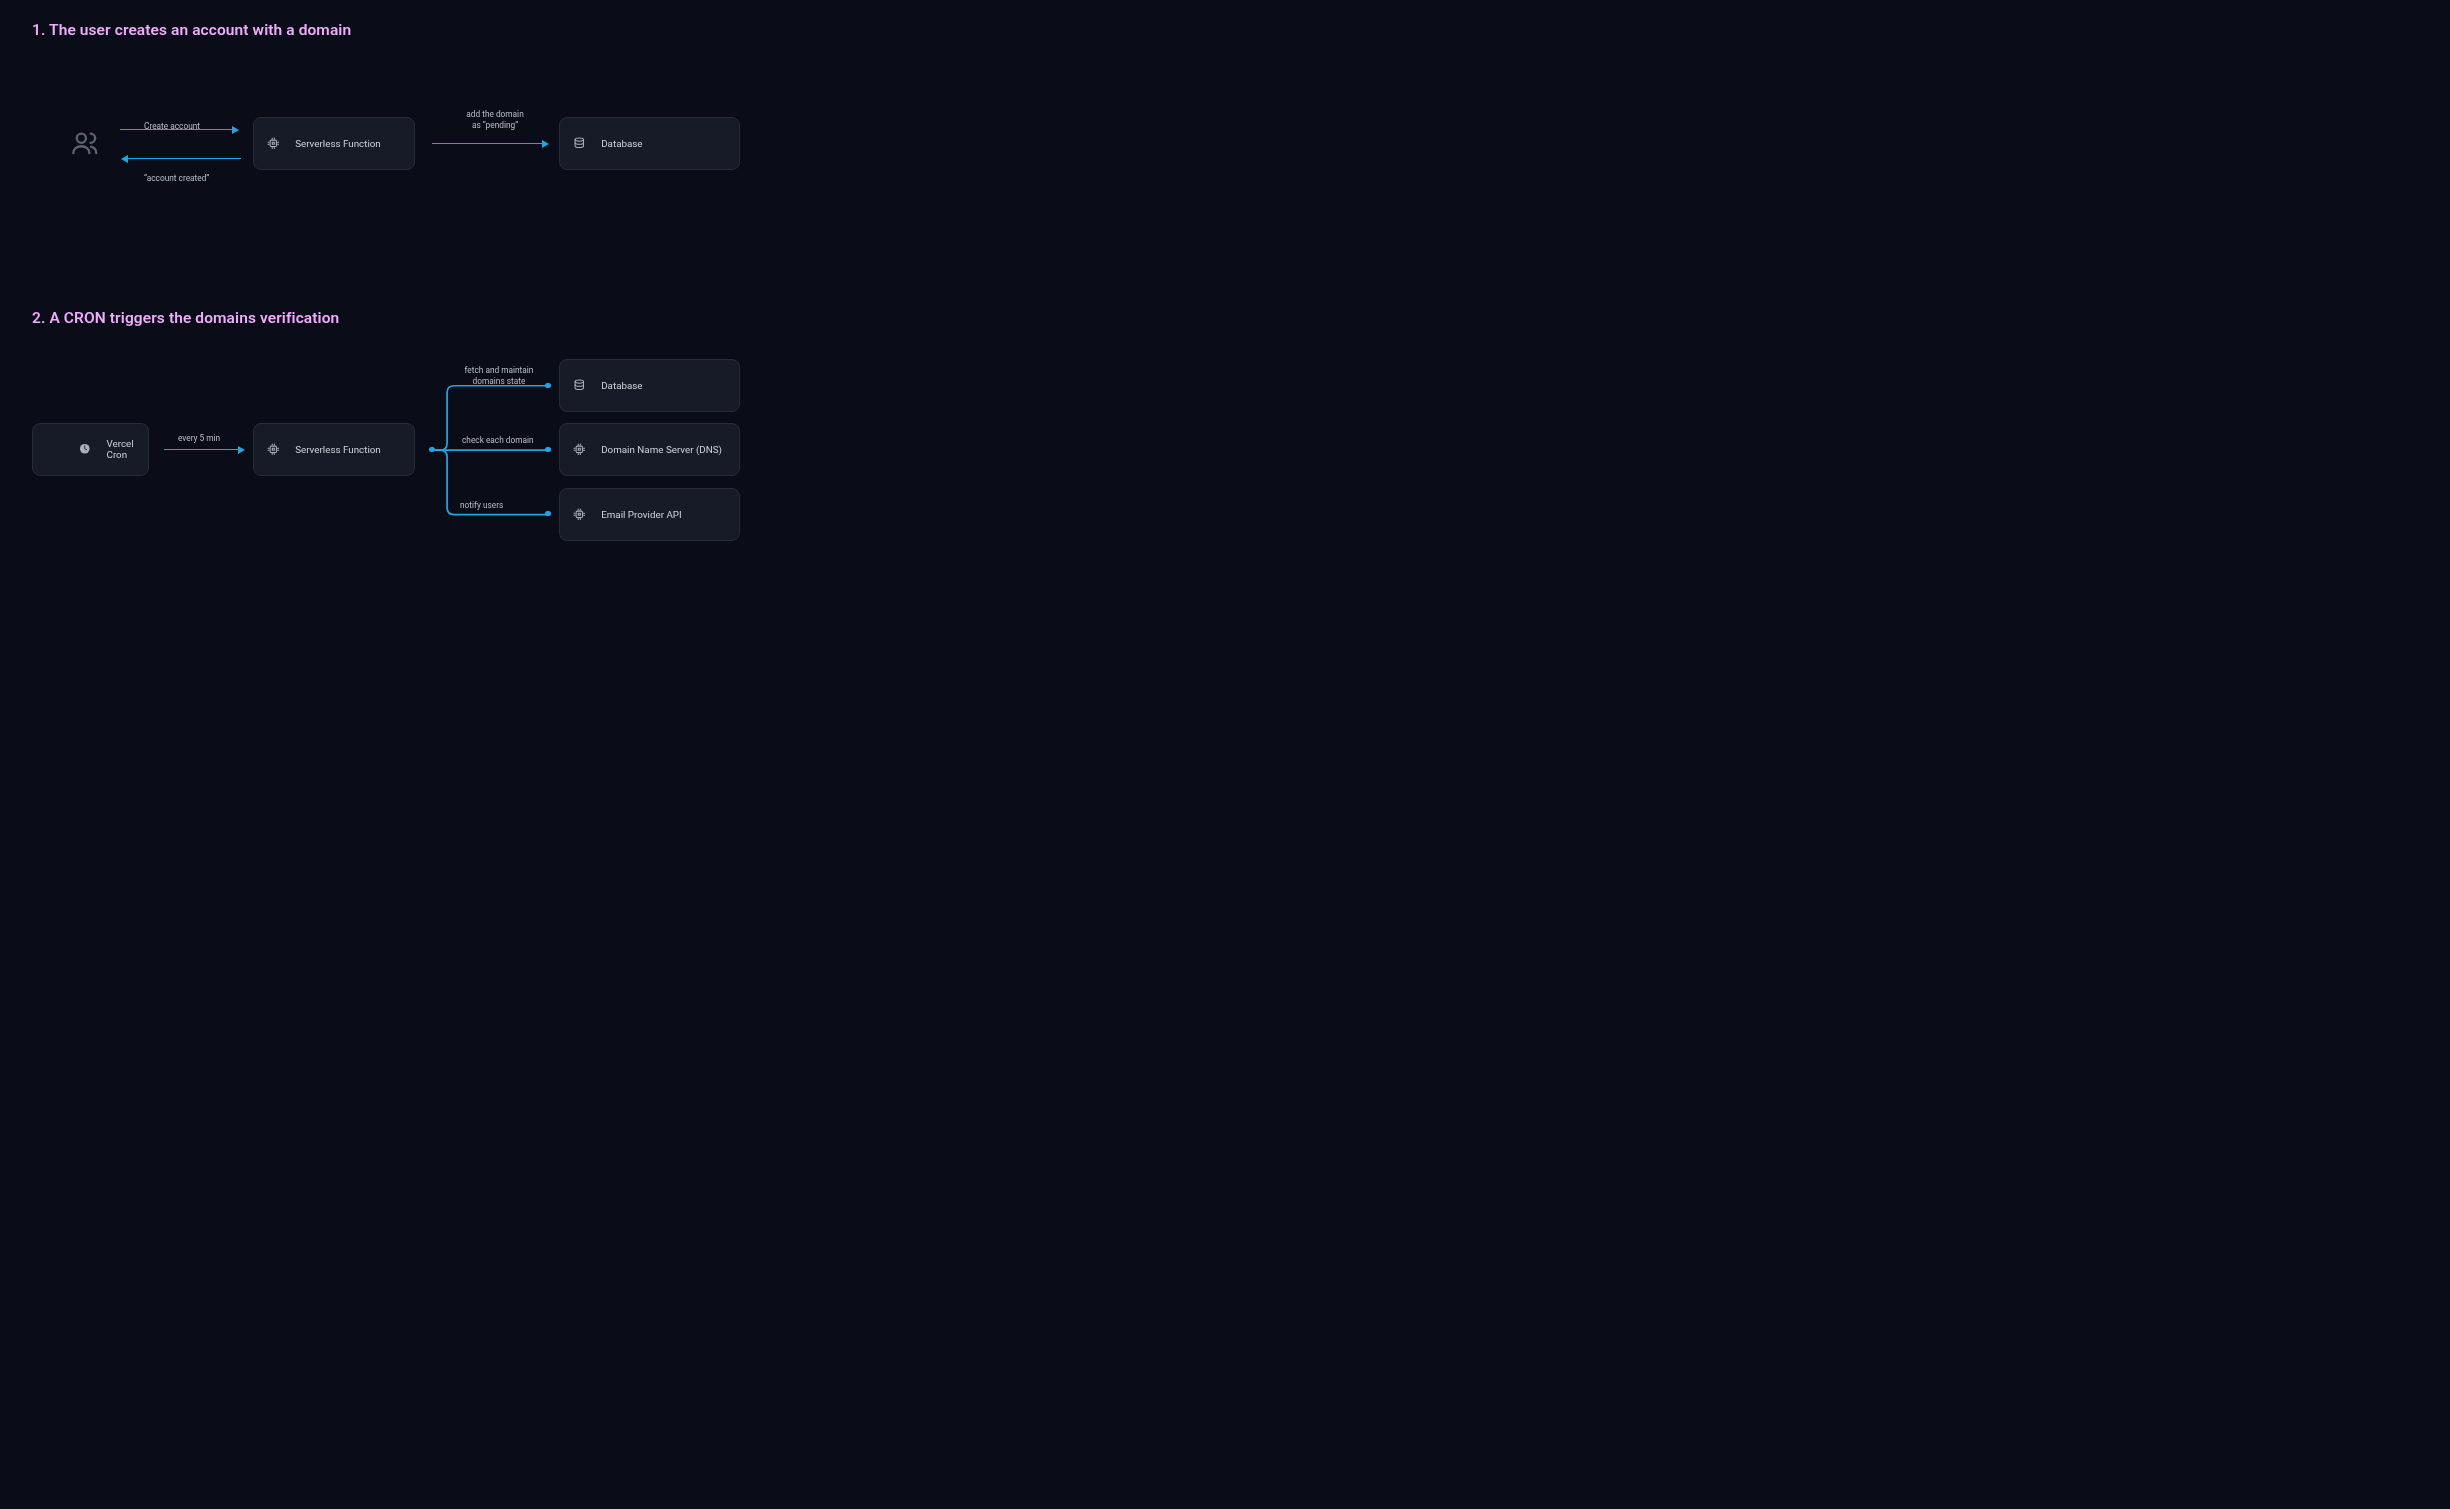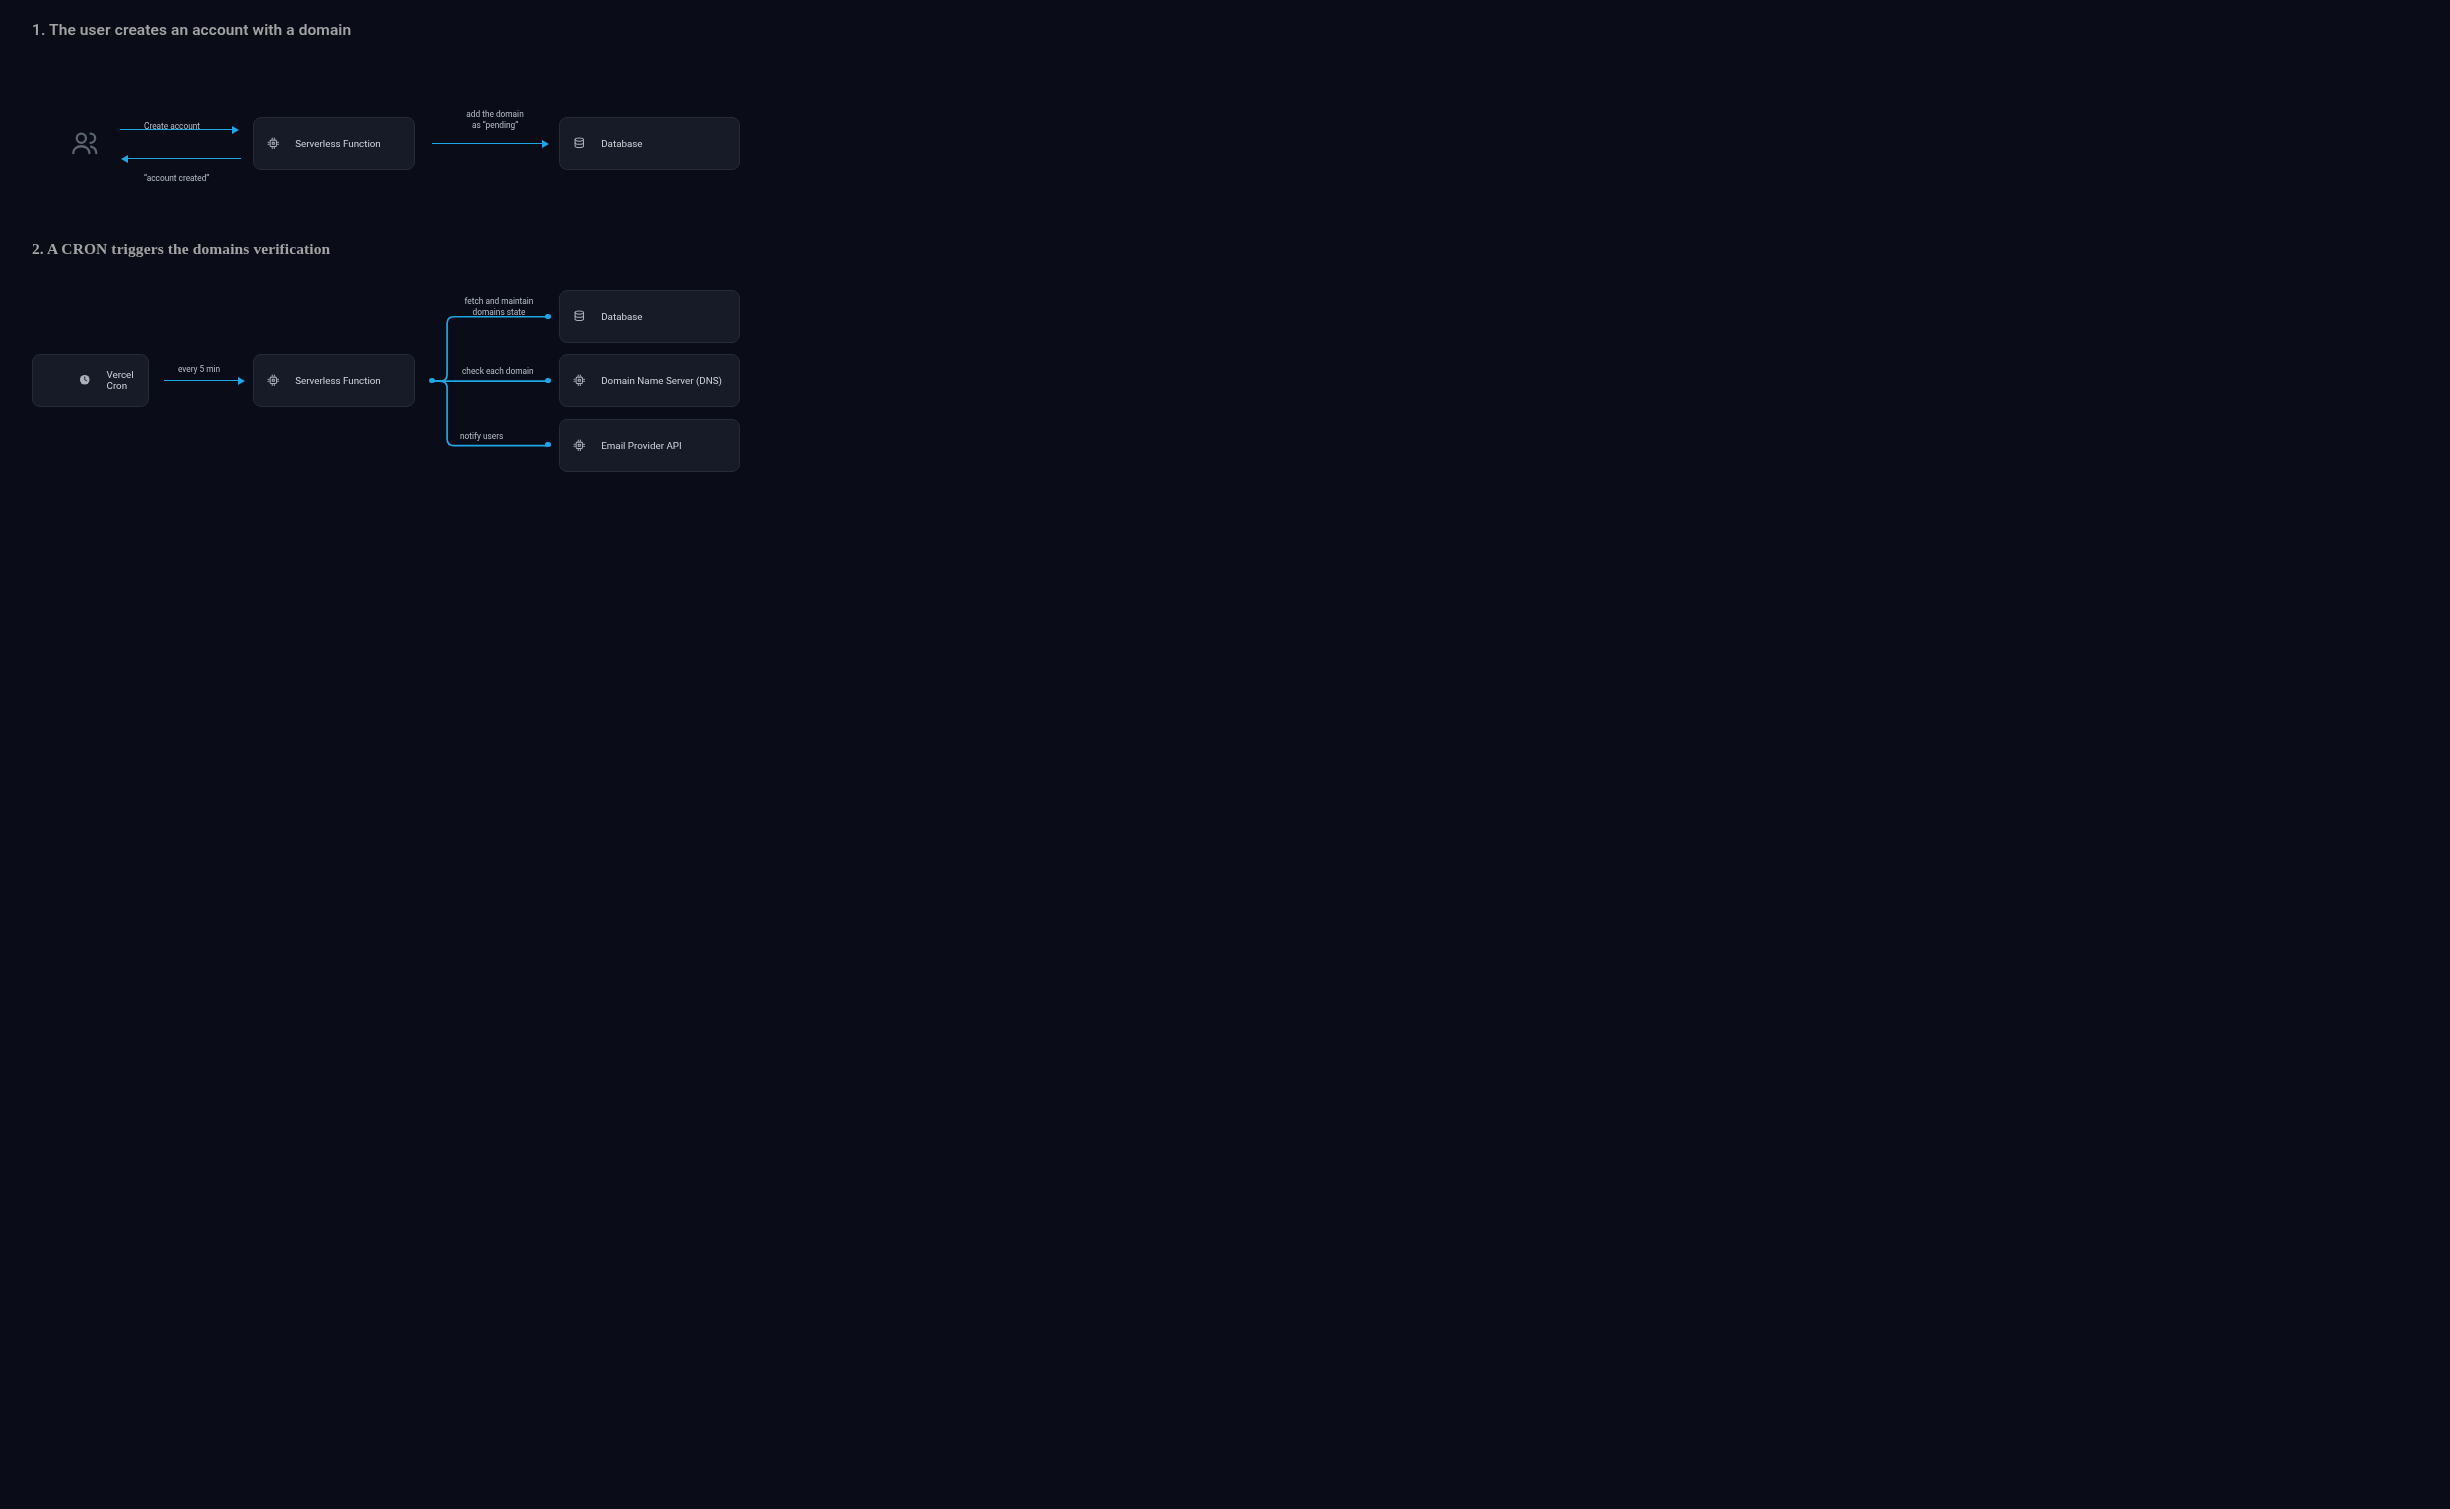--- a/index.html
+++ b/index.html
@@ -6,27 +6,27 @@
   html, body {
     background: #0a0d17;
     color: #e5e7eb;
     font-family: -apple-system, BlinkMacSystemFont, "Segoe UI", Roboto, Helvetica, Arial, sans-serif;
     width: 100%;
     min-height: 100%;
   }
   body { padding: 20.7px 32px 34px; }
 
   .section-title {
-    color: #a3a3a3;
+    color: #f0abfc;
     font-size: 15.5px;
     font-weight: 600;
     letter-spacing: 0.1px;
     margin-bottom: 52px;
   }
-  .section-title.second { margin-bottom: 32px; font-family: Liberation Serif, serif; }
+  .section-title.second { margin-top: 69px; margin-bottom: 32px; }
 
   .canvas { position: relative; width: 752px; }
 
   
   .node {
     position: absolute;
     display: flex;
     align-items: center;
     gap: 16px;
     background: #171b27;

